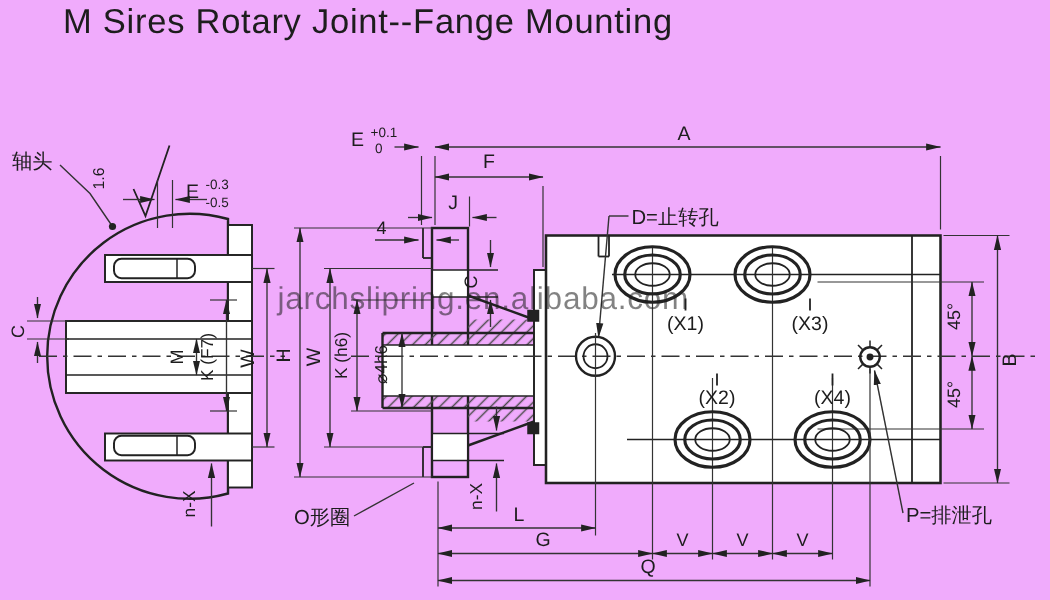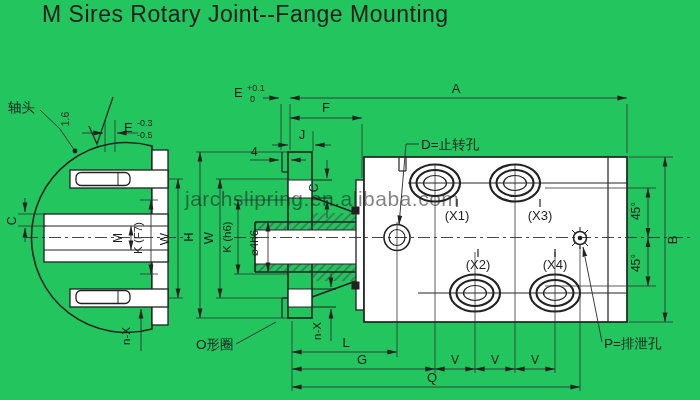--- a/index.html
+++ b/index.html
@@ -1,16 +1,16 @@
 <!DOCTYPE html>
 <html><head>
 <meta charset="utf-8">
 <style>
   html,body{margin:0;padding:0;background:#fff;}
-  .stage{position:relative;width:700px;height:400px;background:#22c55e;overflow:hidden;
+  .stage{position:relative;width:700px;height:400px;background:#f0abfc;overflow:hidden;
          font-family:"Liberation Sans","DejaVu Sans",sans-serif;}
   svg{display:block;}
   text{font-family:"Liberation Sans","DejaVu Sans",sans-serif;fill:#1d1d1d;}
   .title-t{font-size:23px;letter-spacing:.5px;}
   .wm{font-size:21px;letter-spacing:.5px;opacity:.55;}
   .t13{font-size:13px;}
   .t12{font-size:12px;}
   .t11{font-size:11.5px;}
   .t10{font-size:10.5px;}
   .t9{font-size:9px;}

